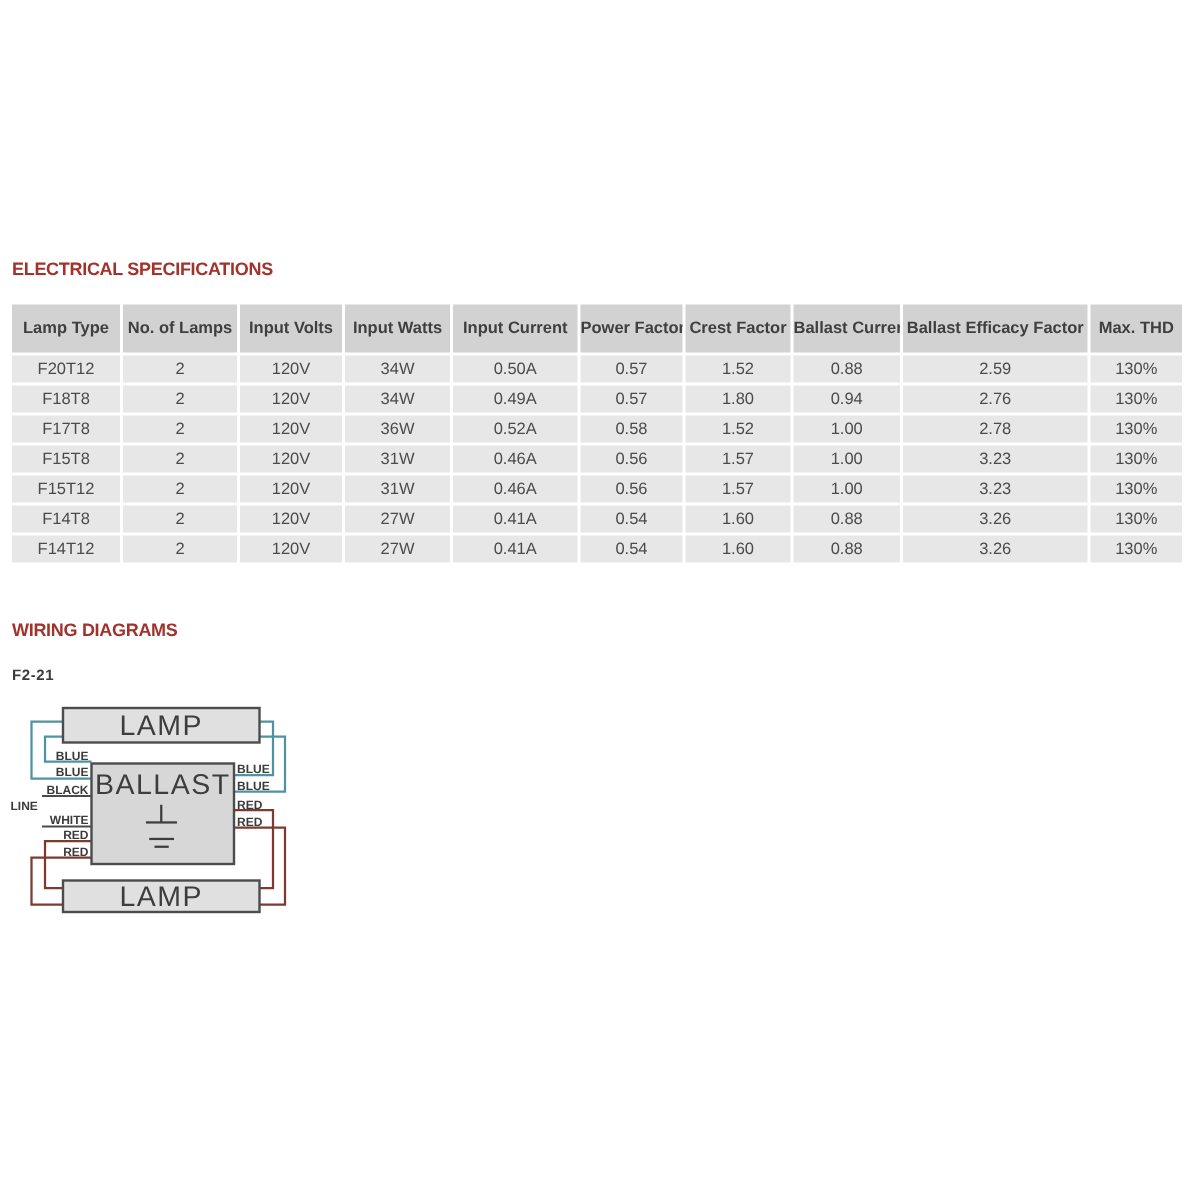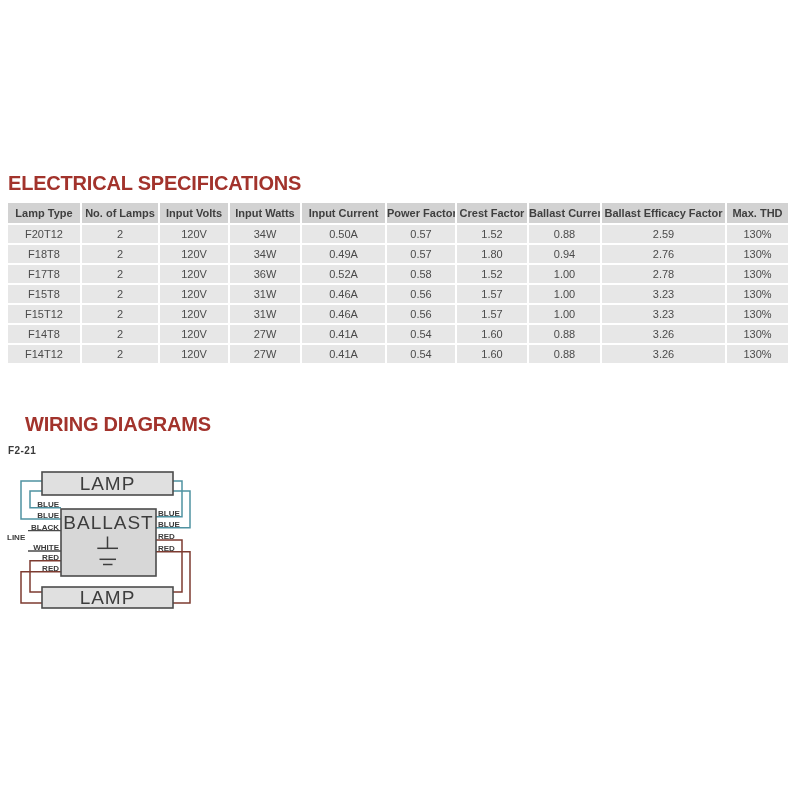--- a/index.html
+++ b/index.html
@@ -6,28 +6,28 @@
   html,body { width:800px; height:800px; }
   body {
     position:relative;
     background:#ffffff;
     font-family:"Liberation Sans", sans-serif;
     overflow:hidden;
   }
   .section-heading {
     position:absolute;
     left:8px;
-    font-size:20px;
+    font-size:12px;
     font-weight:bold;
     color:#a2332c;
     letter-spacing:-0.2px;
     white-space:nowrap;
   }
   #elec-heading { top:172px; }
-  #wiring-heading { top:413px;margin-left:17px; }
+  #wiring-heading { top:413px; }
   #figure-label {
     position:absolute;
     left:8px;
     top:445px;
     font-size:10px;
     font-weight:bold;
     color:#3b3b3b;
     letter-spacing:0.4px;
   }
   table#spec-table {
@@ -37,21 +37,21 @@
     width:784px;
     table-layout:fixed;
     border-collapse:separate;
     border-spacing:2px;
     font-size:11px;
   }
   #spec-table th {
     background:#d2d2d2;
     color:#3f3f3f;
     font-weight:bold;
-    height:20px;
+    height:32px;
     text-align:center;
     vertical-align:middle;
     padding:0;
     white-space:nowrap;
     overflow:hidden;
   }
   #spec-table td {
     background:#e7e7e7;
     color:#4b4b4b;
     height:18px;

